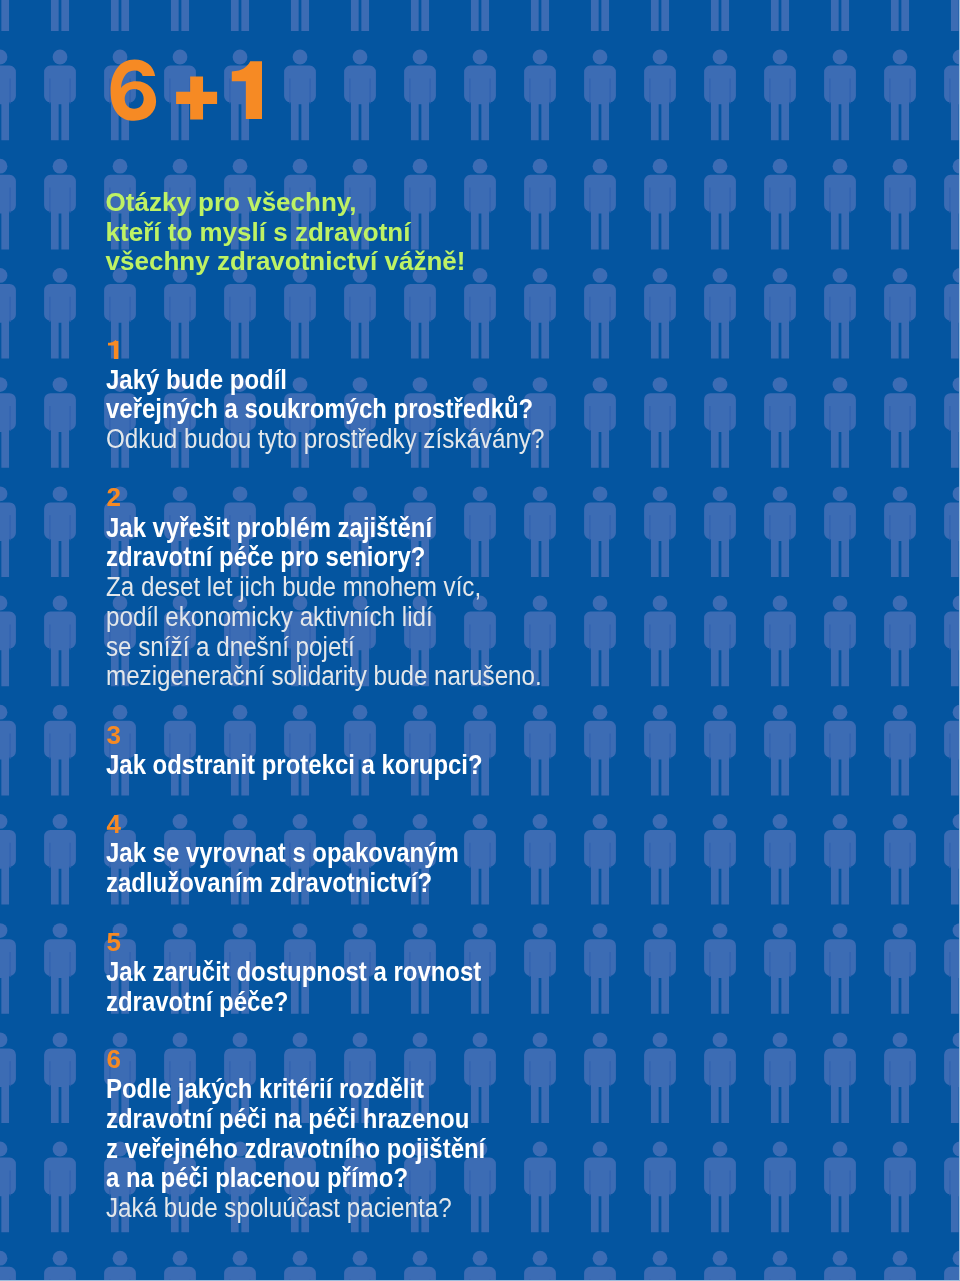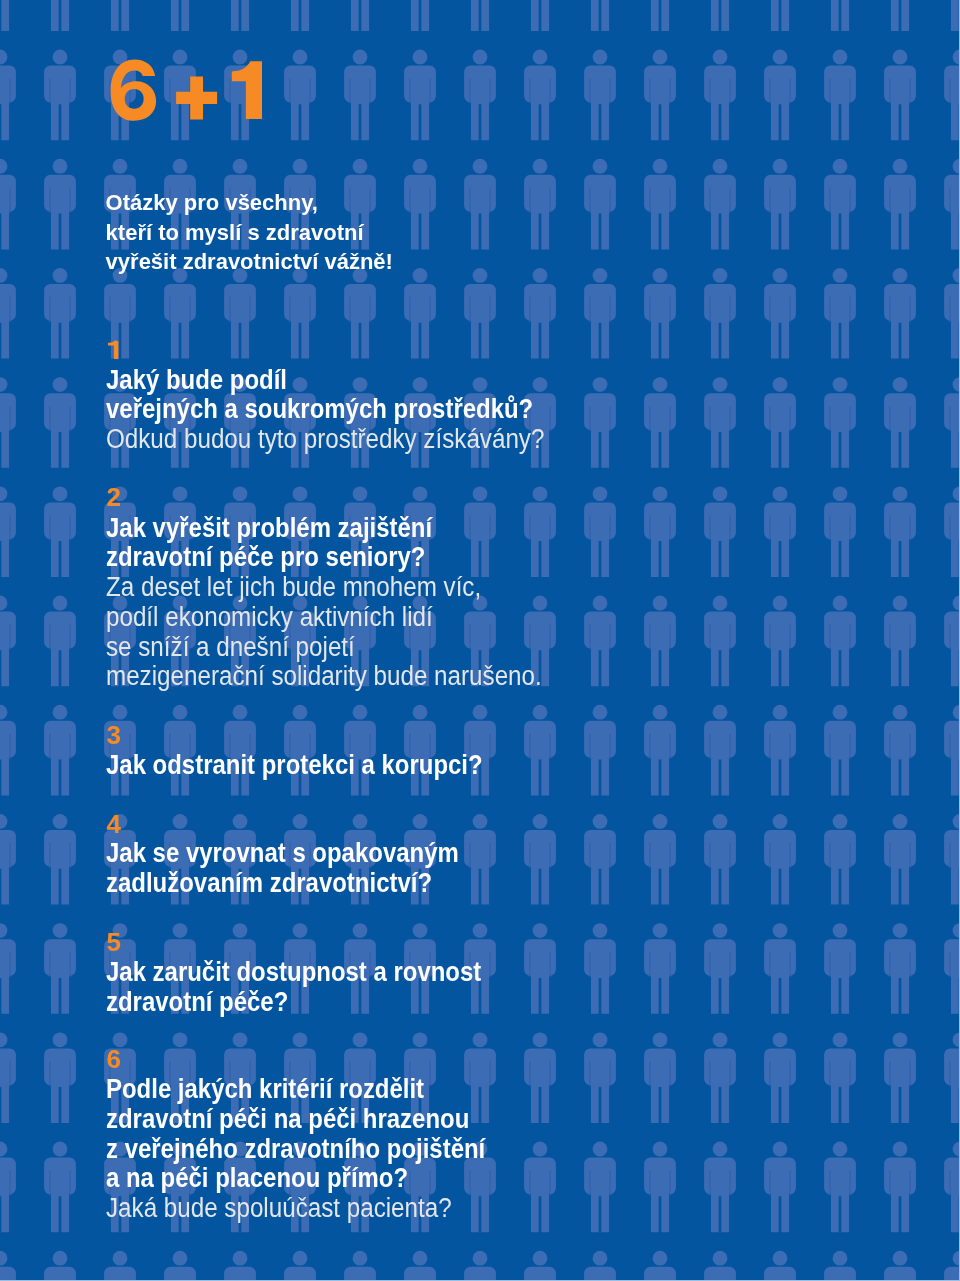--- a/index.html
+++ b/index.html
@@ -15,21 +15,21 @@
   
   .logo{position:absolute;left:0;top:0;width:960px;height:140px;}
   .logo svg{position:absolute;left:0;top:0;}
   .sr{position:absolute;width:1px;height:1px;overflow:hidden;clip:rect(0 0 0 0);
       white-space:nowrap;opacity:0;}
 
   
   .tline{position:absolute;left:105.6px;white-space:nowrap;
          line-height:29.7px;font-size:27px;
          transform-origin:0 50%;}
-  .tline.head{color:#ffffff;font-weight:bold;font-size:22px;transform:scaleX(1);}
+  .tline.head{color:#bef264;font-weight:bold;font-size:26px;transform:scaleX(1);}
   .tline.bold{color:#ffffff;font-weight:bold;transform:scaleX(0.887);}
   .tline.sub{color:#e3e7ea;font-weight:normal;transform:scaleX(0.896);}
   .qnum{position:absolute;left:106.4px;white-space:nowrap;
         color:#f68a24;font-weight:bold;font-size:26px;line-height:26px;}
   .qnum.one{color:transparent;}
   .qnum.one svg{position:absolute;left:0;top:0;overflow:visible;}
 </style>
 </head>
 <body>
 
@@ -1242,21 +1242,21 @@
           <path id="glyph1" d="M 100,0 L 100,100 L 46.5,100 L 46.5,34.8 L 0,34.8 L 0,17.8 C 18.5,17.3 31.2,15.6 39.3,12.8 C 48.7,9.5 55.9,5.2 61.0,0 Z" transform="translate(231.8,61.2) scale(0.302,0.578)"></path>
         </g>
       </svg>
       <span class="sr">6</span>
         <span class="sr">+</span>
         <span class="sr">1</span>
     </div>
     <div id="headwrap">
         <div class="tline head" style="top: 188.4px;">Otázky pro všechny,</div>
         <div class="tline head" style="top: 217.9px;">kteří to myslí s zdravotní</div>
-        <div class="tline head" style="top: 247.4px;">vyřešit zdravotnictví vážně!</div>
+        <div class="tline head" style="top: 247.4px;">všechny zdravotnictví vážně!</div>
       </div>
     <div id="qwrap">
         <div class="qnum one" style="top: 337.29px;">1<svg width="18" height="26" viewBox="0 0 18 26" aria-hidden="true">
             <path fill="#f68a24" d="M 12.35,4.0 L 12.35,22.0 L 7.9,22.0 L 7.9,8.55 L 2.0,8.55 L 2.0,5.7 C 4.35,5.55 6.05,5.2 7.15,4.65 C 8.35,4.25 9.35,3.65 10.1,2.85 L 10.1,4.0 Z"></path>
           </svg></div>
         <div class="tline bold" style="top: 365.9px;">Jaký bude podíl</div>
         <div class="tline bold" style="top: 395.4px;">veřejných a soukromých prostředků?</div>
         <div class="tline sub" style="top: 425.4px;">Odkud budou tyto prostředky získávány?</div>
         <div class="qnum" style="top: 484.49px;">2</div>
         <div class="tline bold" style="top: 513.7px;">Jak vyřešit problém zajištění</div>

